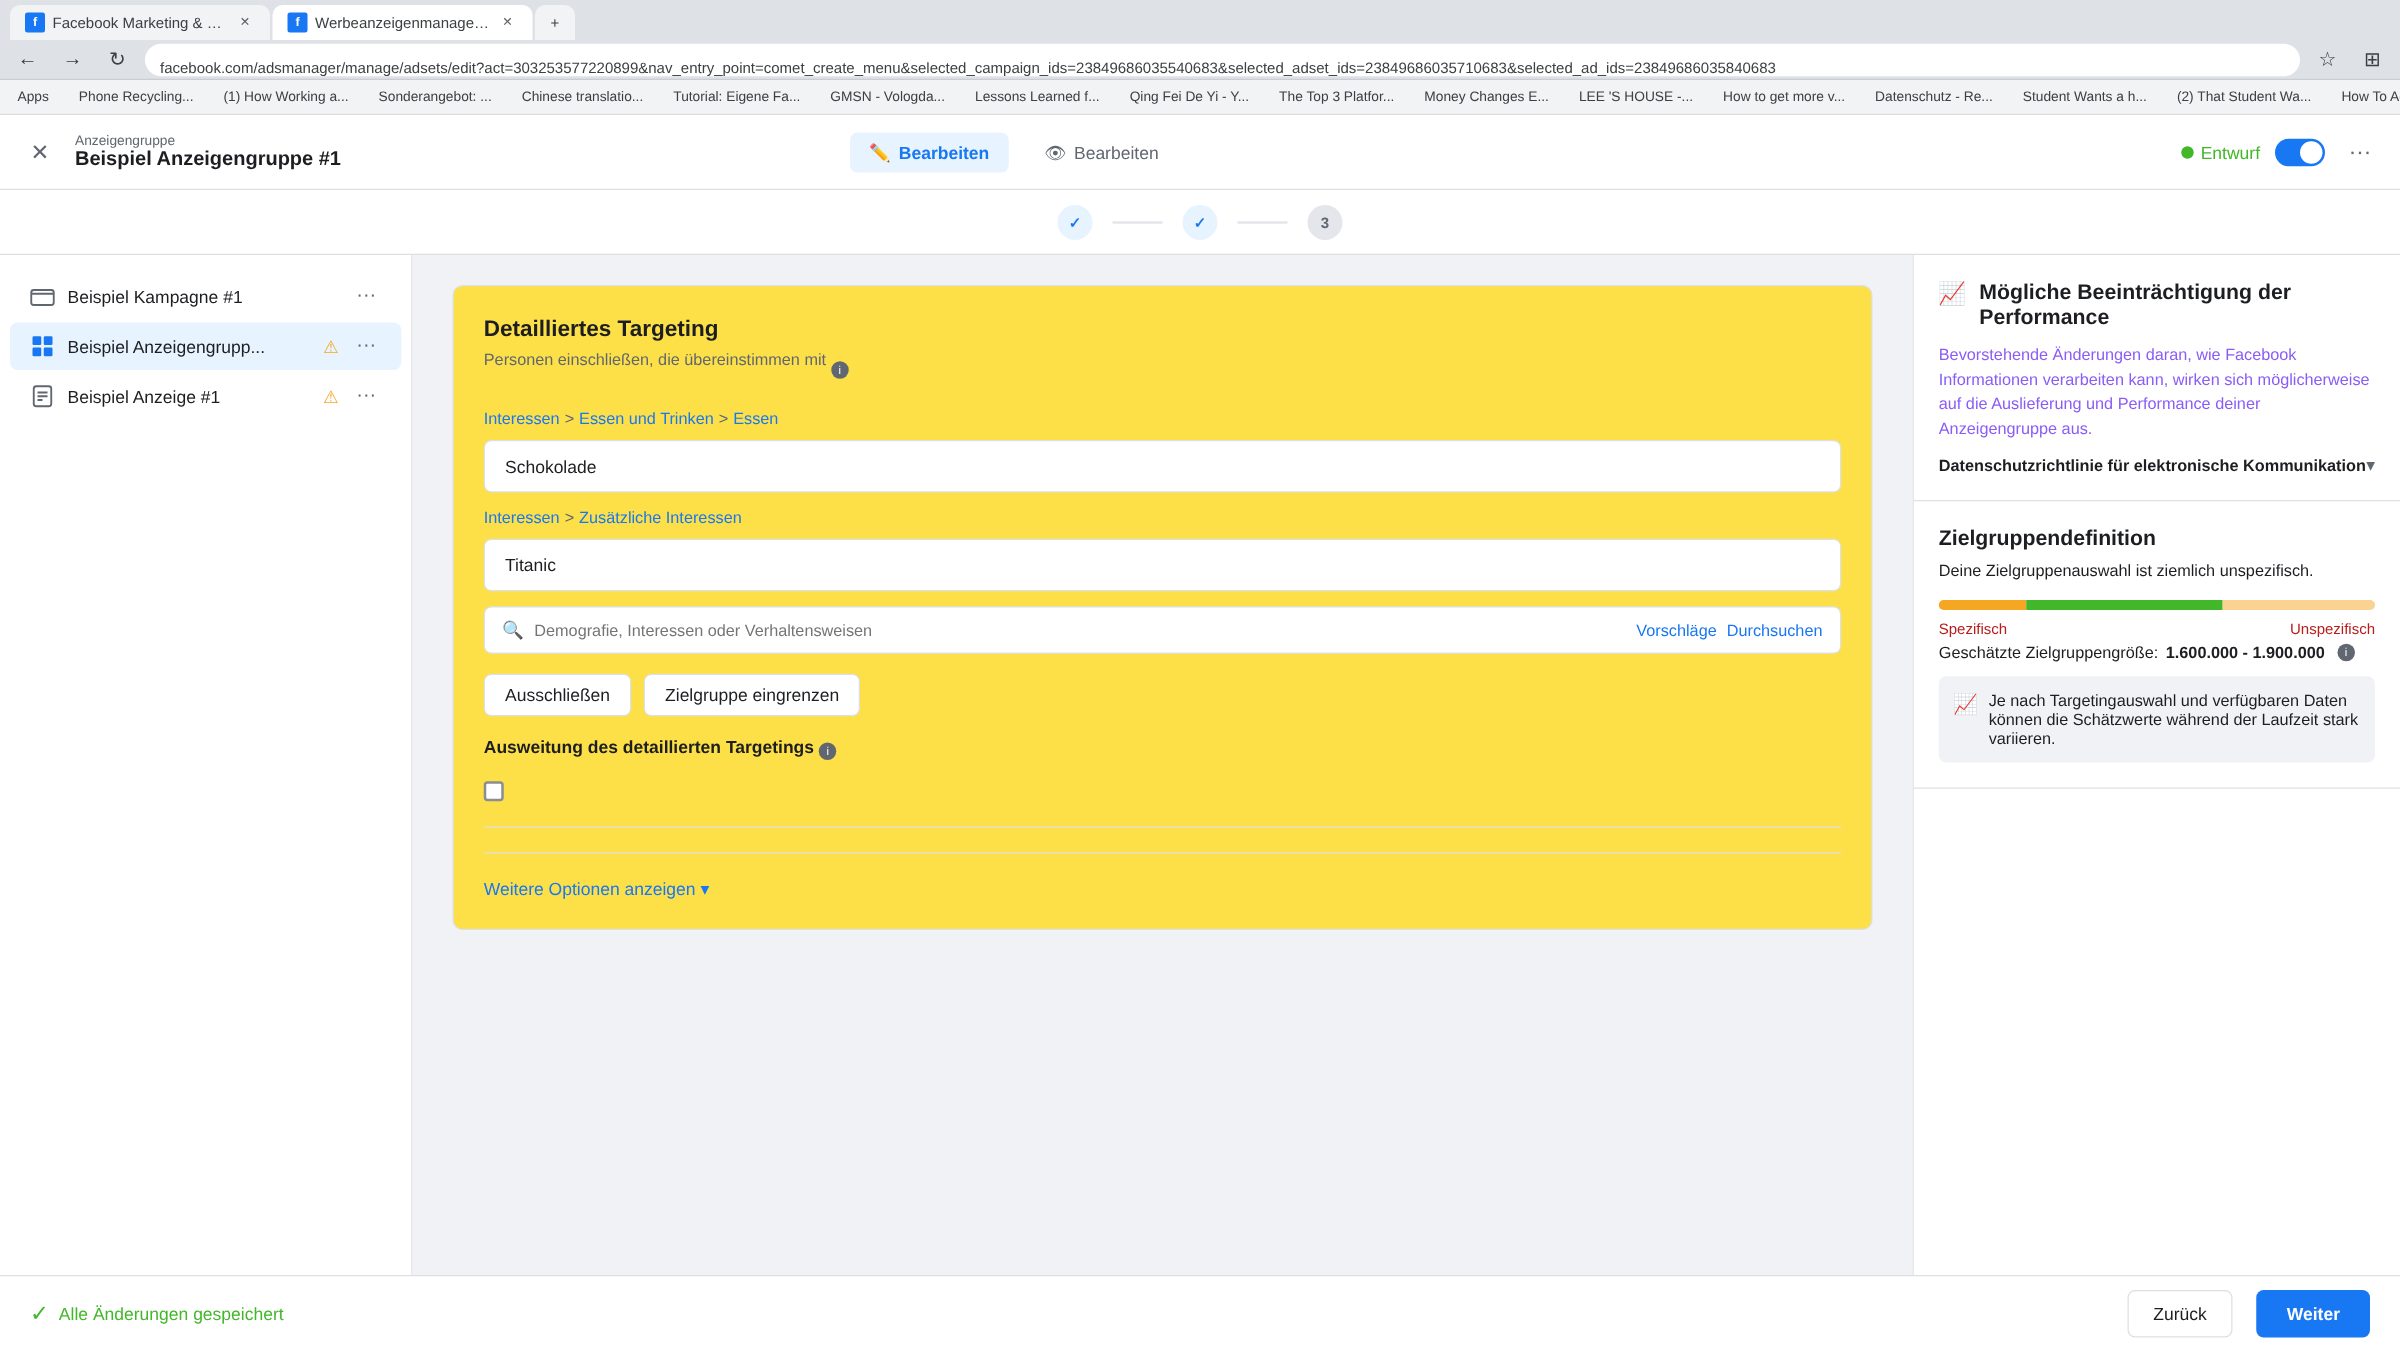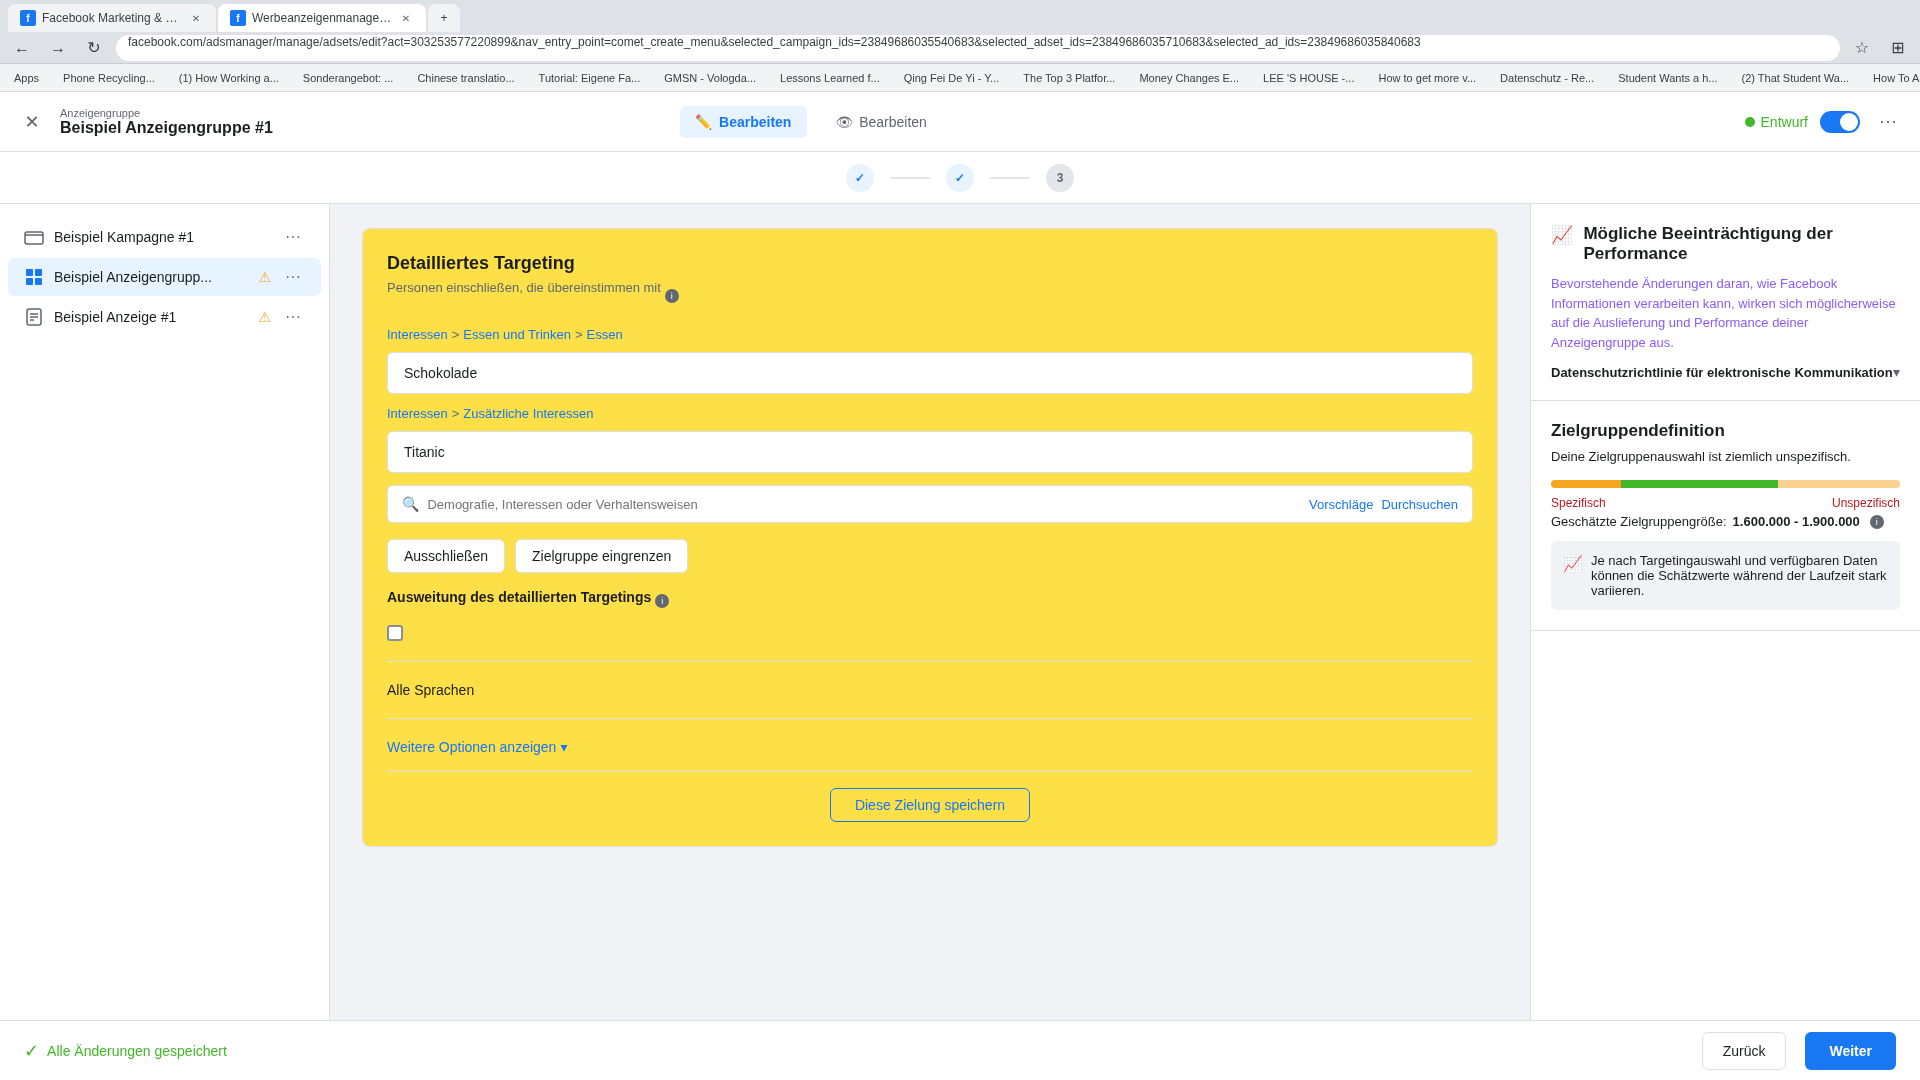--- a/index.html
+++ b/index.html
@@ -4,21 +4,21 @@
   <style>
     * { box-sizing: border-box; margin: 0; padding: 0; }
     body { font-family: -apple-system, BlinkMacSystemFont, 'Segoe UI', Helvetica, Arial, sans-serif; font-size: 14px; background: #f0f2f5; color: #1c1e21; overflow: hidden; width: 1920px; height: 1080px; }
     .tab-bar { height: 32px; background: #dee1e6; display: flex; align-items: flex-end; padding: 0 8px; gap: 2px; }
     .tab { height: 28px; background: #f1f3f4; border-radius: 8px 8px 0 0; padding: 0 12px; display: flex; align-items: center; gap: 6px; font-size: 12px; color: #3c4043; min-width: 180px; max-width: 240px; }
     .tab.active { background: #fff; }
     .tab-close { width: 16px; height: 16px; border-radius: 50%; display: flex; align-items: center; justify-content: center; font-size: 10px; color: #5f6368; cursor: pointer; margin-left: auto; }
     .tab-favicon { width: 16px; height: 16px; background: #1877f2; border-radius: 2px; flex-shrink: 0; display: flex; align-items: center; justify-content: center; color: white; font-size: 10px; font-weight: bold; }
     .address-bar { height: 32px; background: #dee1e6; display: flex; align-items: center; padding: 0 8px; gap: 8px; border-bottom: 1px solid #c9cdd4; }
     .nav-btn { width: 28px; height: 28px; border-radius: 50%; background: transparent; border: none; cursor: pointer; display: flex; align-items: center; justify-content: center; color: #3c4043; font-size: 16px; }
-    .url-bar { flex: 1; height: 26px; background: #fff; border-radius: 13px; padding: 0 12px; font-size: 12px; color: #3c4043; display: flex; align-items: flex-start; }
+    .url-bar { flex: 1; height: 26px; background: #fff; border-radius: 13px; padding: 0 12px; font-size: 12px; color: #3c4043; display: flex; align-items: flex-end; }
     .bookmarks-bar { height: 28px; background: #f1f3f4; display: flex; align-items: center; padding: 0 8px; gap: 12px; border-bottom: 1px solid #dadce0; overflow: hidden; }
     .bookmark { font-size: 11px; color: #3c4043; white-space: nowrap; padding: 2px 6px; border-radius: 4px; cursor: pointer; }
 
     
     .app { display: flex; flex-direction: column; height: calc(1080px - 128px); background: #fff; }
     .top-bar { height: 60px; background: #fff; border-bottom: 1px solid #dddfe2; display: flex; align-items: center; padding: 0 16px; gap: 12px; position: relative; }
     .close-btn { width: 32px; height: 32px; border-radius: 50%; display: flex; align-items: center; justify-content: center; cursor: pointer; color: #606770; font-size: 18px; }
     .anzeigen-title { display: flex; flex-direction: column; }
     .anzeigen-title .sub { font-size: 11px; color: #606770; }
     .anzeigen-title .main { font-size: 16px; font-weight: 600; color: #1c1e21; }
@@ -300,33 +300,29 @@
             <span class="info-icon">i</span>
           </div>
           <div class="checkbox-row">
             <div class="custom-checkbox"></div>
           </div>
         </div>
 
         <div class="divider"></div>
 
         <div>
-          <div class="sprachen-value">Alle Sprachen</div>
         </div>
 
         <div class="divider"></div>
 
         <button class="mehr-optionen">
           <span>Weitere Optionen anzeigen</span>
           <span>▾</span>
         </button>
 
-        <div class="save-row">
-          <button class="btn-save">Diese Zielung speichern</button>
-        </div>
       </div>
     </div>
 
     <div class="right-panel">
 
       <div class="right-section">
         <div class="right-title">
           <span style="color:#1877f2;font-size:18px;">📈</span>
           <span>Mögliche Beeinträchtigung der Performance</span>
         </div>

